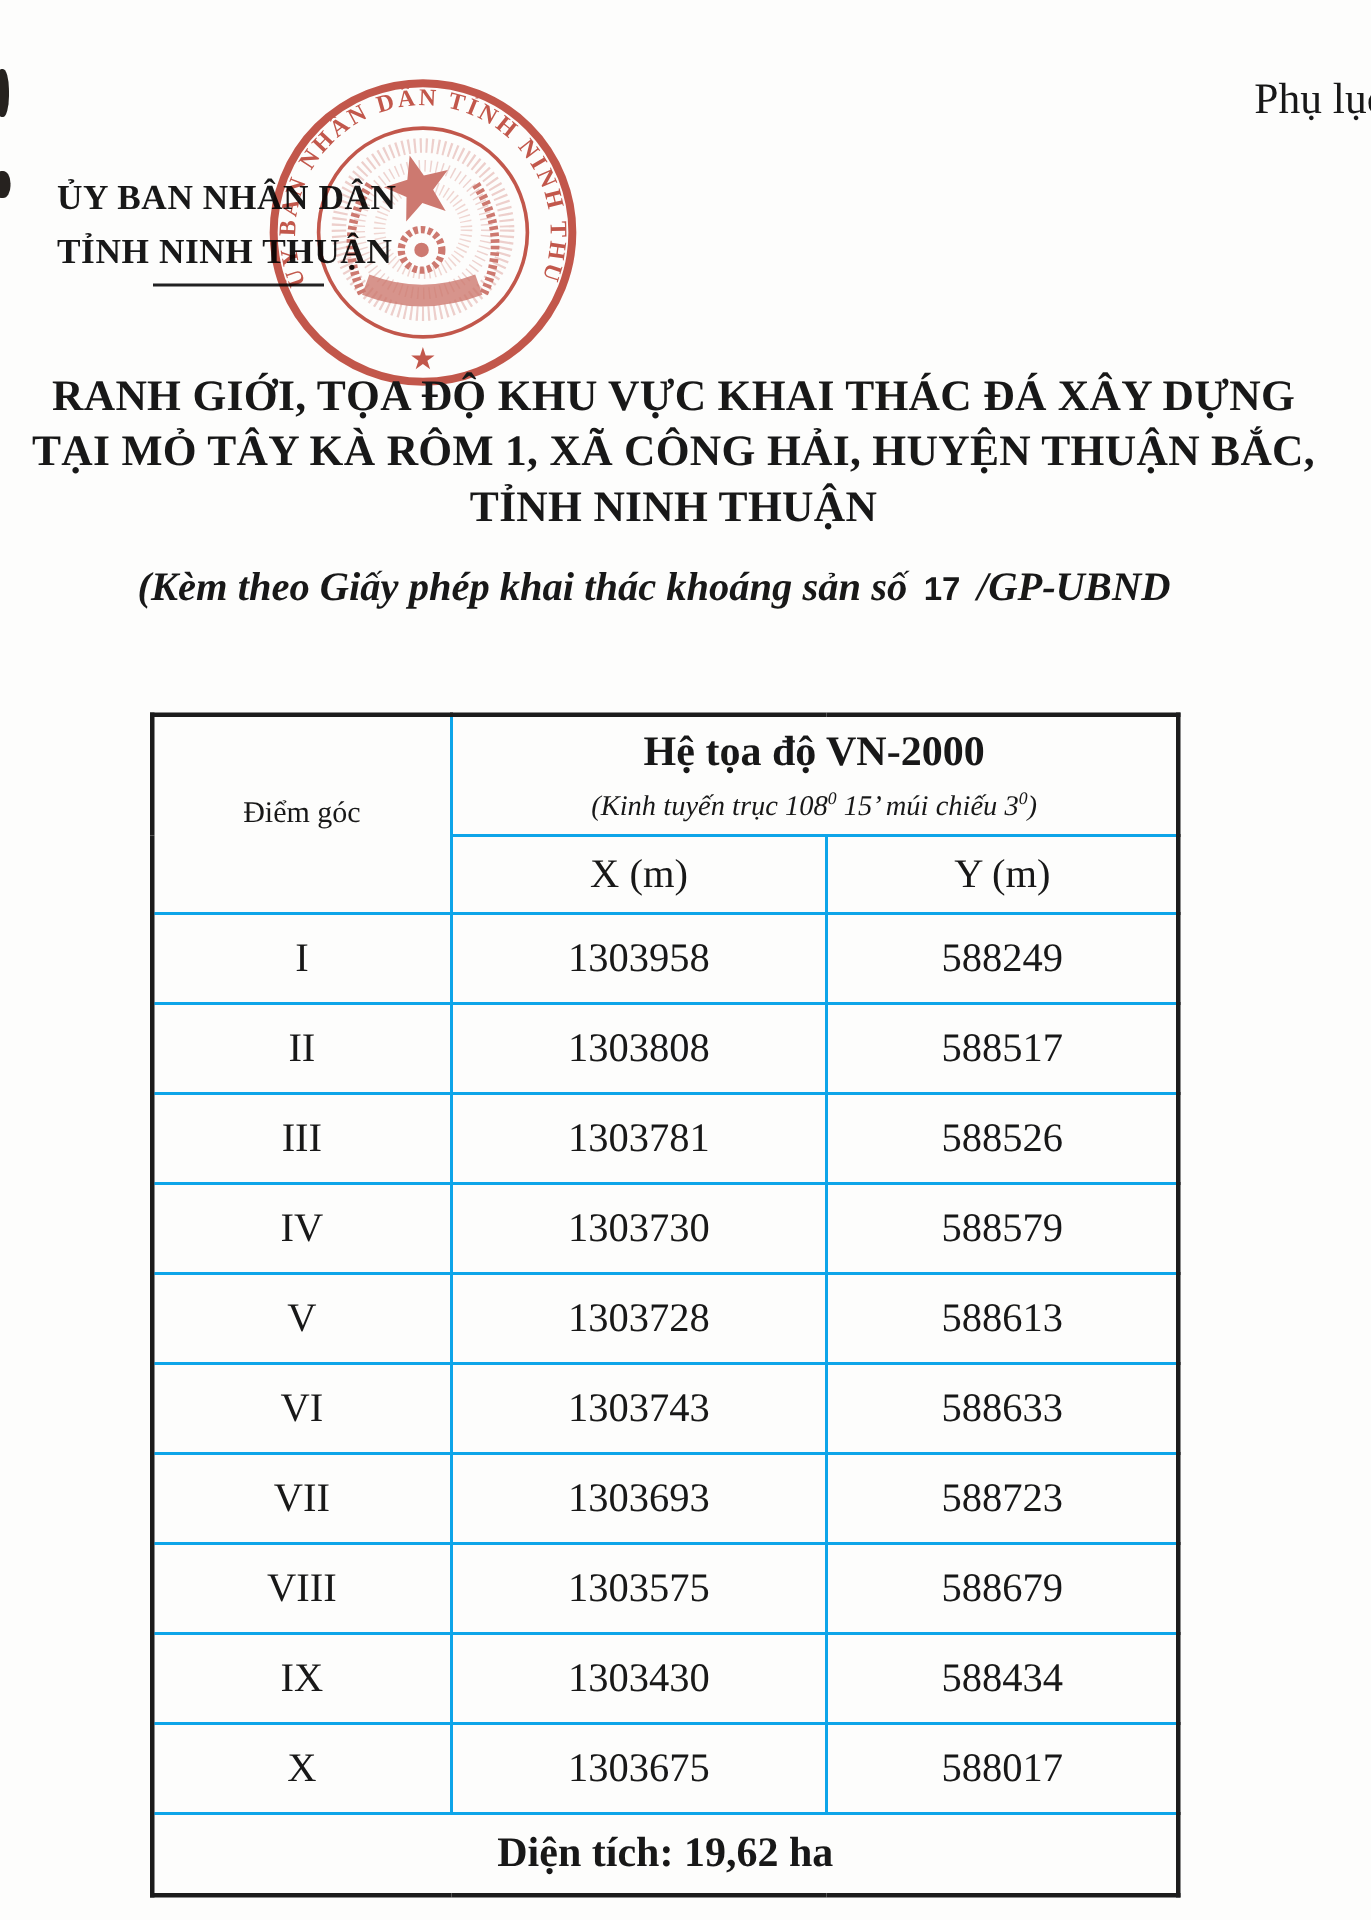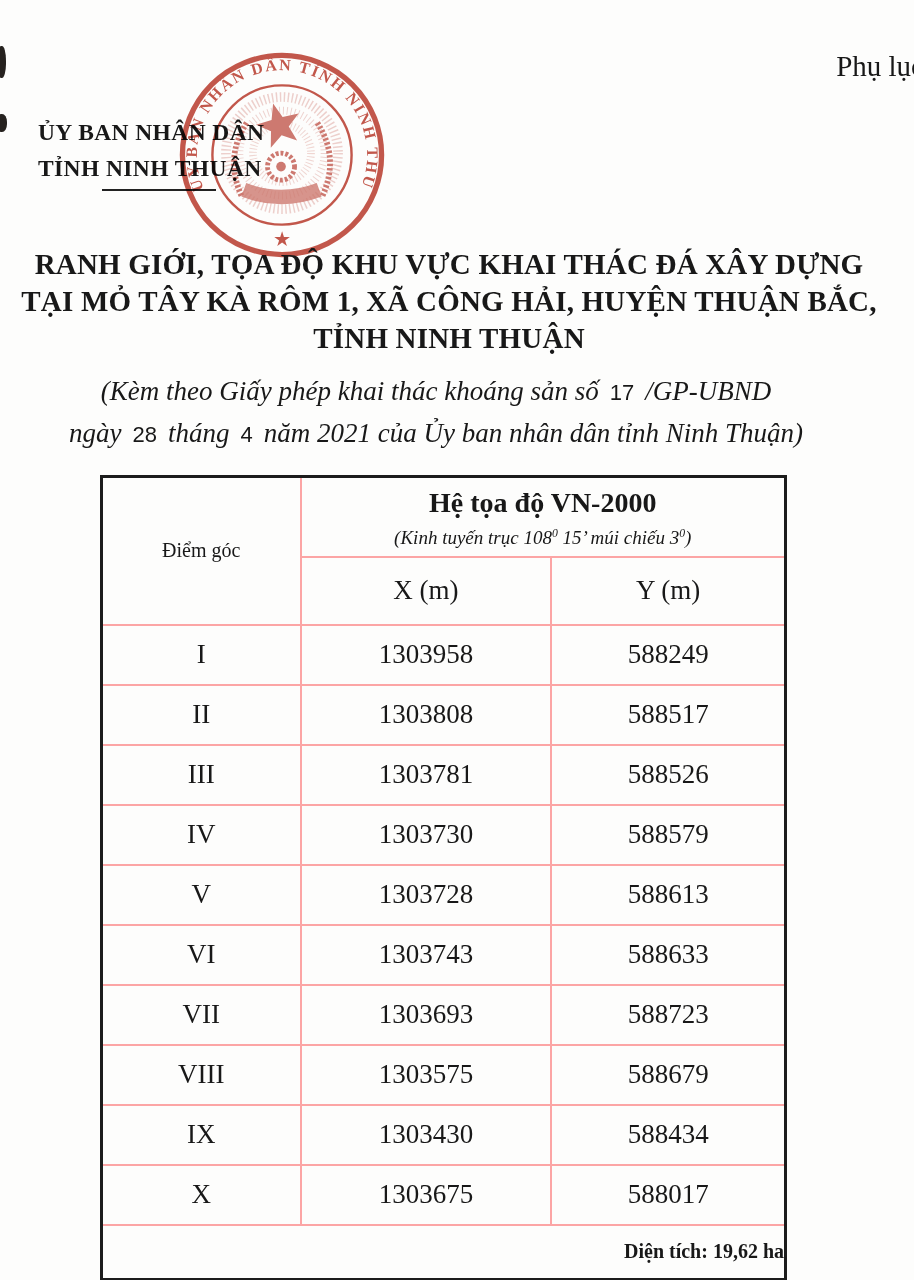--- a/index.html
+++ b/index.html
@@ -35,47 +35,47 @@
   
   .doc-title{
     position:absolute;left:0;top:246px;width:898px;
     text-align:center;font-size:29px;font-weight:bold;
     line-height:37px;letter-spacing:.2px;
   }
   
   .subtitle{
     position:absolute;left:0;top:371px;width:872px;
     text-align:center;font-style:italic;
-    font-size:27px;line-height:40px;
+    font-size:27px;line-height:40px;font-weight:bold;
   }
   .subtitle .filled{
     font-style:normal;
     font-family:"Liberation Sans","DejaVu Sans",sans-serif;
     font-size:22px;
     padding:0 11px;
   }
   
   table.coords{
     position:absolute;left:100px;top:475px;
     width:687px;border-collapse:collapse;
     font-size:27px;text-align:center;
   }
   table.coords td,table.coords th{
-    border:2px solid #fca5a5;
+    border:2px solid #0ea5e9;
     padding:0;font-weight:normal;margin-top:10px;
   }
   table.coords{border:3px solid #1c1c1c;}
   .h-top{height:80px;}
-  .h-sub{height:68px;}
+  .h-sub{height:52px;}
   tr.data-row td{height:58px;}
   .corner{font-weight:bold;font-size:20px;}
   .coord-main{font-weight:bold;font-size:28px;line-height:32px;padding-top:6px;}
   .coord-note{font-style:italic;font-size:19px;line-height:30px;}
   .coord-note sup{font-size:.62em;}
-  tr.footer-row td{height:52px;font-weight:bold;font-size:20px;text-align:right;}
+  tr.footer-row td{height:52px;font-weight:bold;font-size:28px;}
   
   .smudge{position:absolute;background:#26221f;border-radius:45%;}
   .smudge.a{left:-3px;top:46px;width:9px;height:32px;}
   .smudge.b{left:-4px;top:114px;width:11px;height:18px;}
 </style>
 </head>
 <body>
 
 <div class="page">
 
@@ -116,21 +116,20 @@
   </svg>
 
   <div class="doc-title">
     <div>RANH GIỚI, TỌA ĐỘ KHU VỰC KHAI THÁC ĐÁ XÂY DỰNG</div>
     <div>TẠI MỎ TÂY KÀ RÔM 1, XÃ CÔNG HẢI, HUYỆN THUẬN BẮC,</div>
     <div>TỈNH NINH THUẬN</div>
   </div>
 
   <div class="subtitle">
     <div><span>(Kèm theo Giấy phép khai thác khoáng sản số</span><span class="filled">17</span><span>/GP-UBND</span></div>
-    <div><span>ngày</span><span class="filled">28</span><span>tháng</span><span class="filled">4</span><span>năm 2021 của Ủy ban nhân dân tỉnh Ninh Thuận)</span></div>
   </div>
 
   <table class="coords">
     <colgroup>
         <col style="width:200px">
         <col style="width:252px">
         <col style="width:235px">
       </colgroup>
     <tbody>
         <tr class="h-top">

